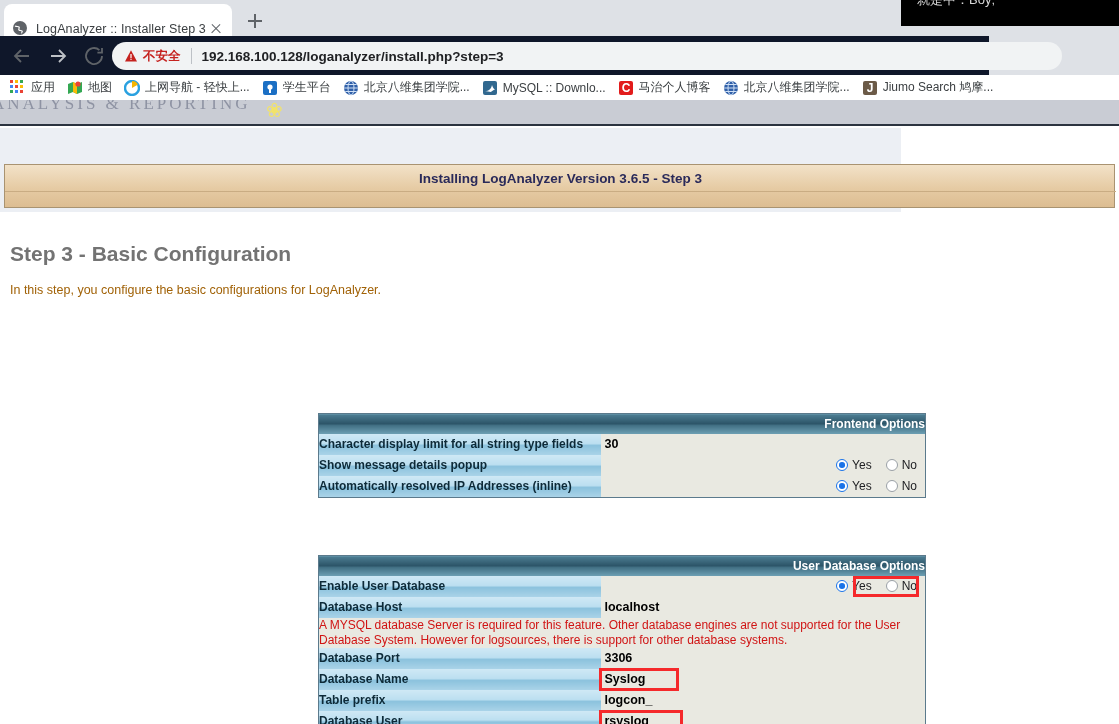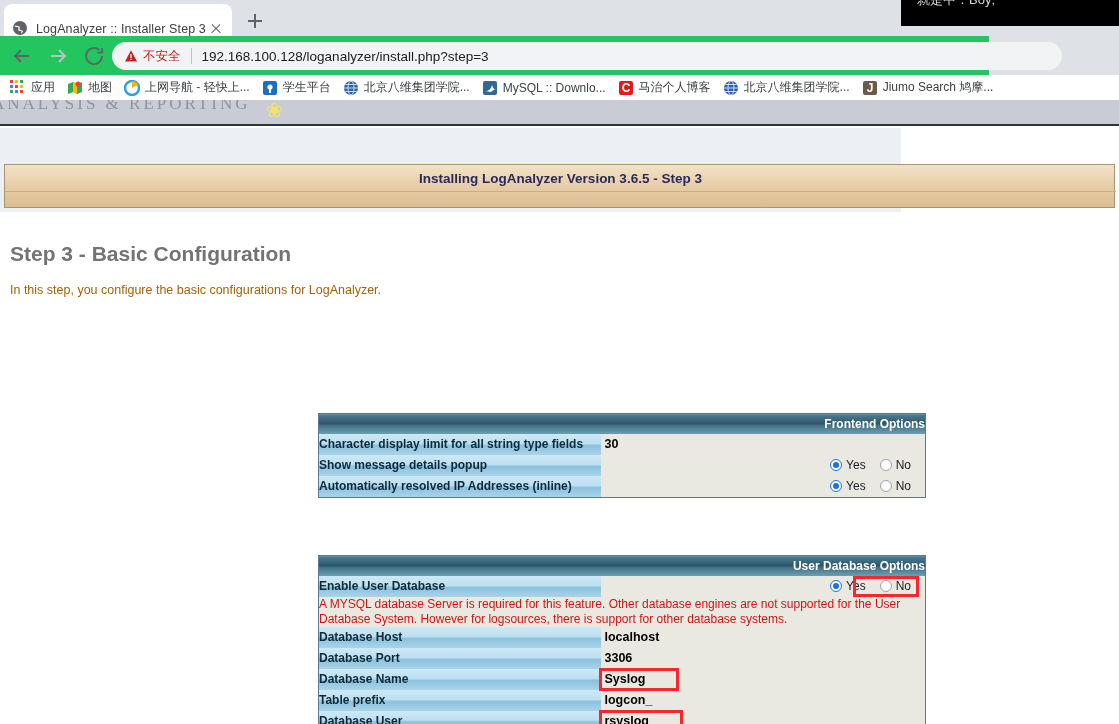--- a/index.html
+++ b/index.html
@@ -35,21 +35,21 @@
   .tab-close:after  { transform:rotate(-45deg); }
   .newtab {
     position:absolute; left:243px; top:9px; width:24px; height:24px; cursor:pointer;
   }
   .newtab:before, .newtab:after {
     content:""; position:absolute; background:#5f6368;
   }
   .newtab:before { left:5px; top:11.2px; width:14px; height:1.6px; }
   .newtab:after  { left:11.2px; top:5px; width:1.6px; height:14px; }
 
-  .toolbar { position:absolute; left:0; top:36px; width:989px; height:39px; background:#22c55e; }
+  .toolbar { position:absolute; left:0; top:36px; width:989px; height:39px; background:#0f172a;font-weight:bold; }
   .nav-btn { position:absolute; top:8px; width:24px; height:24px; color:#5f6368; cursor:pointer; }
   #nav-back { left:10px; }
   #nav-fwd  { left:46px; color:#bdc1c6; }
   #nav-reload { left:82px; }
 
   .omnibox {
     position:absolute; left:112px; top:6px; width:950px; height:28px;
     background:#f1f3f4; border-radius:14px;
     display:flex; align-items:center; padding:0 12px;
   }
@@ -132,21 +132,21 @@
   .val-cell { height:21px; background:#e9e9e1; border:1px solid #6f8fa0; padding:0; position:relative; }
   .txtbox {
     width:100%; height:19px; line-height:19px;
     background:#e9e9e1; border:none; font-size:12.5px; color:#000000;
     padding:0 0 0 4px; font-family:"Liberation Sans", sans-serif;
   }
   .txtbox.bold { font-weight:bold; }
 
   .radio-wrap {
     height:21px; display:flex; align-items:center; justify-content:flex-end;
-    padding-right:14px; gap:4px;
+    padding-right:8px; gap:4px;
   }
   .radio {
     width:12px; height:12px; border-radius:50%;
     border:1.5px solid #9aa0a6; background:#ffffff; display:inline-block; position:relative;
     flex:0 0 12px; cursor:pointer;
   }
   .radio.on { border-color:#1a73e8; }
   .radio.on:after {
     content:""; position:absolute; left:2.2px; top:2.2px; width:5.6px; height:5.6px;
     border-radius:50%; background:#1a73e8;
@@ -391,27 +391,27 @@
         <td class="val-cell">
           <div class="radio-wrap">
             <span class="radio on"></span>
             <span class="rlabel">Yes</span>
             <span class="radio"></span>
             <span class="rlabel last">No</span>
           </div>
         </td>
       </tr>
       <tr>
+        <td class="lbl-cell">Database Host</td>
+        <td class="val-cell">
+          <input class="txtbox bold" value="localhost" style="">
+        </td>
+      </tr>
+      <tr>
         <td class="note-cell" colspan="2">A MYSQL database Server is required for this feature. Other database engines are not supported for the User Database System. However for logsources, there is support for other database systems.</td>
-      </tr>
-      <tr>
-        <td class="lbl-cell">Database Host</td>
-        <td class="val-cell">
-          <input class="txtbox bold" value="localhost" style="">
-        </td>
       </tr>
       <tr>
         <td class="lbl-cell">Database Port</td>
         <td class="val-cell">
           <input class="txtbox bold" value="3306" style="">
         </td>
       </tr>
       <tr>
         <td class="lbl-cell">Database Name</td>
         <td class="val-cell">

